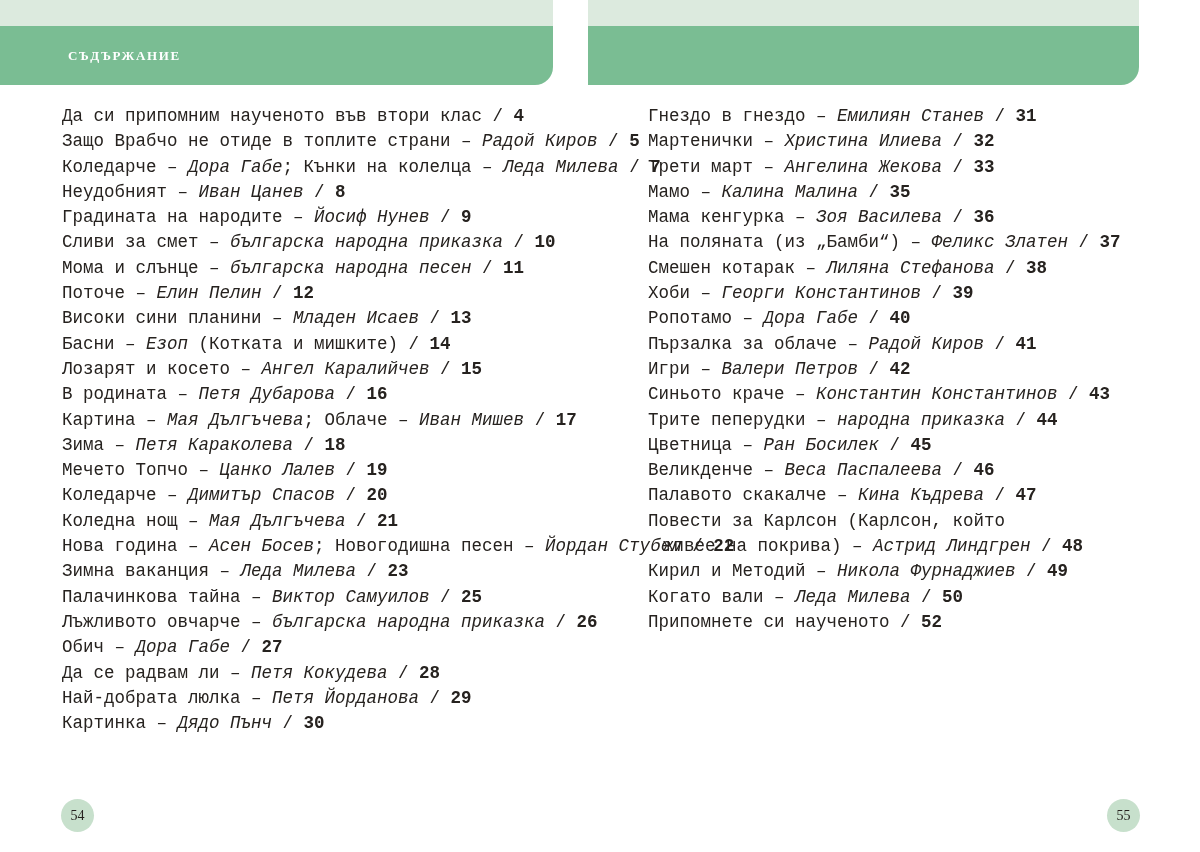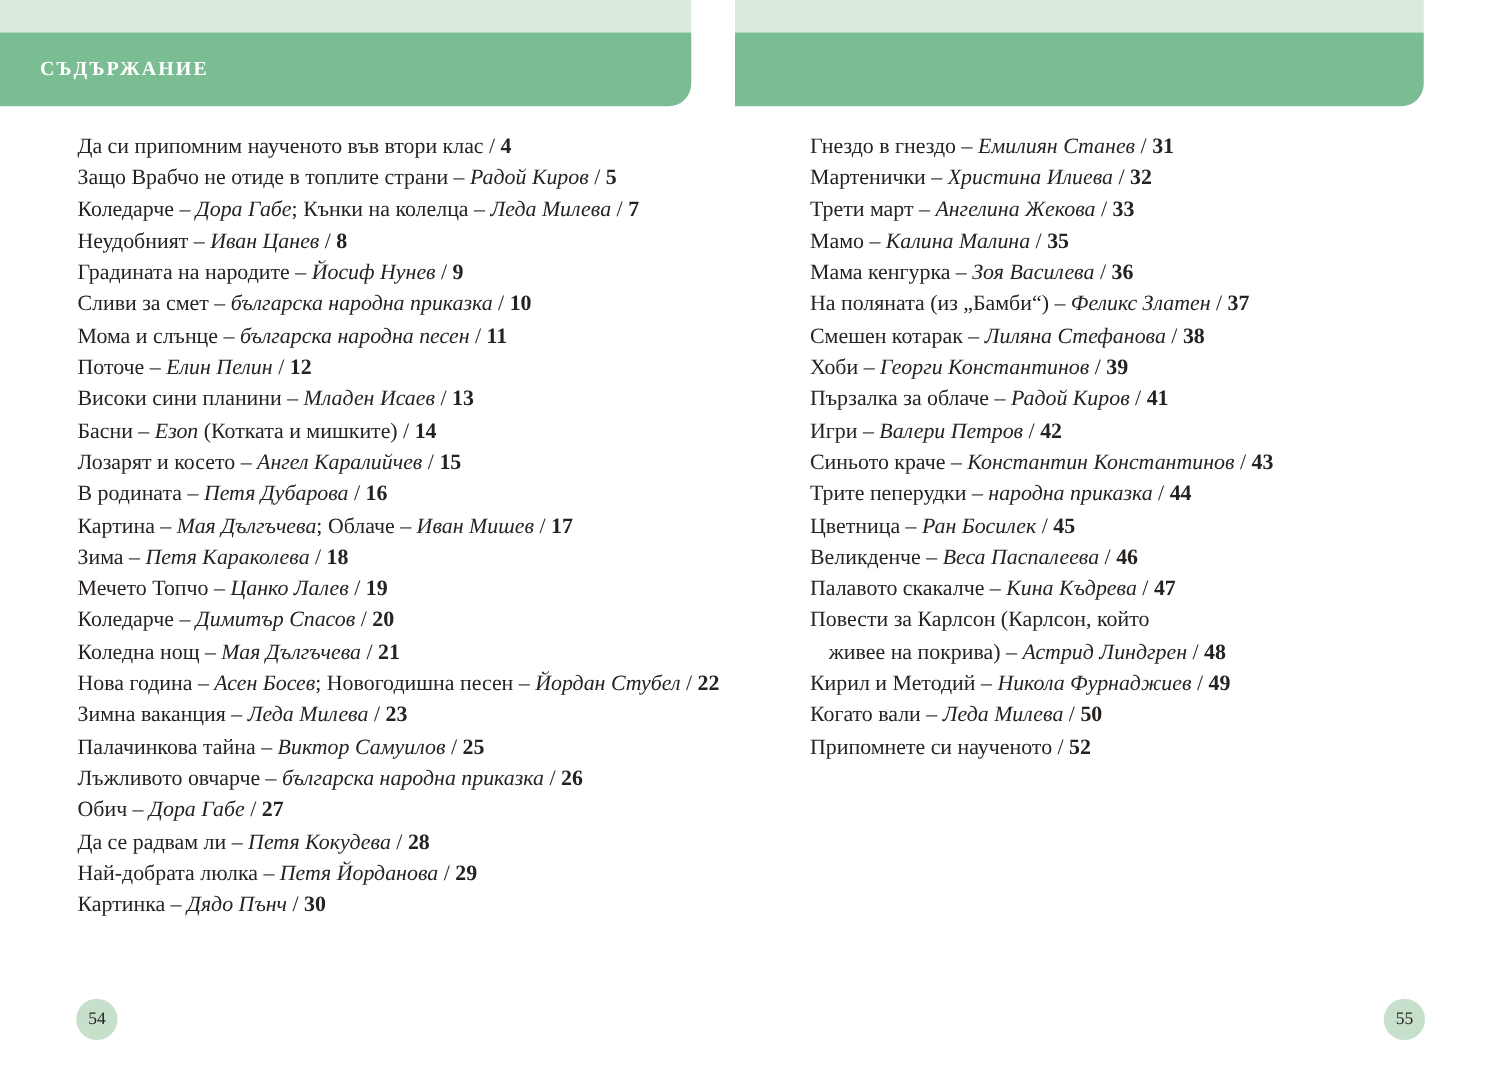--- a/index.html
+++ b/index.html
@@ -23,34 +23,34 @@
   .band-right{left:588px;width:551px;}
   .band .strip{height:26px;background:var(--band-light);}
   .band .bar{
     height:59px;background:var(--band-green);
     border-radius:0 0 18px 0;
     display:flex;align-items:center;
   }
   .contents-title{
     color:var(--title-color);
     font-weight:bold;
-    font-size:16px;
+    font-size:13px;
     letter-spacing:1.6px;
-    padding-left:32px;
+    padding-left:68px;
   }
 
   
   .toc{
     position:absolute;top:104px;
     font-size:17.5px;line-height:25.3px;
     white-space:nowrap;
   }
   .toc-left{left:62px;}
   .toc-right{left:648px;}
-  .toc-line{white-space:nowrap;}
+  .toc-line{white-space:nowrap;font-family:Liberation Mono, monospace;}
   .toc-line.indent{padding-left:15px;}
   .seg-n{font-style:normal;}
   .seg-i{font-style:italic;}
   .seg-b{font-weight:bold;}
 
   
   .badge{
     position:absolute;top:799px;
     width:33px;height:33px;border-radius:50%;
     background:var(--badge-green);
@@ -106,20 +106,21 @@
     </div>
   <div class="toc toc-right" id="toc-right">
       <div class="toc-line"><span class="seg-n">Гнездо в гнездо – </span><span class="seg-i">Емилиян Станев</span><span class="seg-n"> / </span><span class="seg-b">31</span></div>
       <div class="toc-line"><span class="seg-n">Мартенички – </span><span class="seg-i">Христина Илиева</span><span class="seg-n"> / </span><span class="seg-b">32</span></div>
       <div class="toc-line"><span class="seg-n">Трети март – </span><span class="seg-i">Ангелина Жекова</span><span class="seg-n"> / </span><span class="seg-b">33</span></div>
       <div class="toc-line"><span class="seg-n">Мамо – </span><span class="seg-i">Калина Малина</span><span class="seg-n"> / </span><span class="seg-b">35</span></div>
       <div class="toc-line"><span class="seg-n">Мама кенгурка – </span><span class="seg-i">Зоя Василева</span><span class="seg-n"> / </span><span class="seg-b">36</span></div>
       <div class="toc-line"><span class="seg-n">На поляната (из „Бамби“) – </span><span class="seg-i">Феликс Златен</span><span class="seg-n"> / </span><span class="seg-b">37</span></div>
       <div class="toc-line"><span class="seg-n">Смешен котарак – </span><span class="seg-i">Лиляна Стефанова</span><span class="seg-n"> / </span><span class="seg-b">38</span></div>
       <div class="toc-line"><span class="seg-n">Хоби – </span><span class="seg-i">Георги Константинов</span><span class="seg-n"> / </span><span class="seg-b">39</span></div>
+      <div class="toc-line"><span class="seg-n">Ропотамо – </span><span class="seg-i">Дора Габе</span><span class="seg-n"> / </span><span class="seg-b">40</span></div>
       <div class="toc-line"><span class="seg-n">Пързалка за облаче – </span><span class="seg-i">Радой Киров</span><span class="seg-n"> / </span><span class="seg-b">41</span></div>
       <div class="toc-line"><span class="seg-n">Игри – </span><span class="seg-i">Валери Петров</span><span class="seg-n"> / </span><span class="seg-b">42</span></div>
       <div class="toc-line"><span class="seg-n">Синьото краче – </span><span class="seg-i">Константин Константинов</span><span class="seg-n"> / </span><span class="seg-b">43</span></div>
       <div class="toc-line"><span class="seg-n">Трите пеперудки – </span><span class="seg-i">народна приказка</span><span class="seg-n"> / </span><span class="seg-b">44</span></div>
       <div class="toc-line"><span class="seg-n">Цветница – </span><span class="seg-i">Ран Босилек</span><span class="seg-n"> / </span><span class="seg-b">45</span></div>
       <div class="toc-line"><span class="seg-n">Великденче – </span><span class="seg-i">Веса Паспалеева</span><span class="seg-n"> / </span><span class="seg-b">46</span></div>
       <div class="toc-line"><span class="seg-n">Палавото скакалче – </span><span class="seg-i">Кина Къдрева</span><span class="seg-n"> / </span><span class="seg-b">47</span></div>
       <div class="toc-line"><span class="seg-n">Повести за Карлсон (Карлсон, който</span></div>
       <div class="toc-line indent"><span class="seg-n">живее на покрива) – </span><span class="seg-i">Астрид Линдгрен</span><span class="seg-n"> / </span><span class="seg-b">48</span></div>
       <div class="toc-line"><span class="seg-n">Кирил и Методий – </span><span class="seg-i">Никола Фурнаджиев</span><span class="seg-n"> / </span><span class="seg-b">49</span></div>

